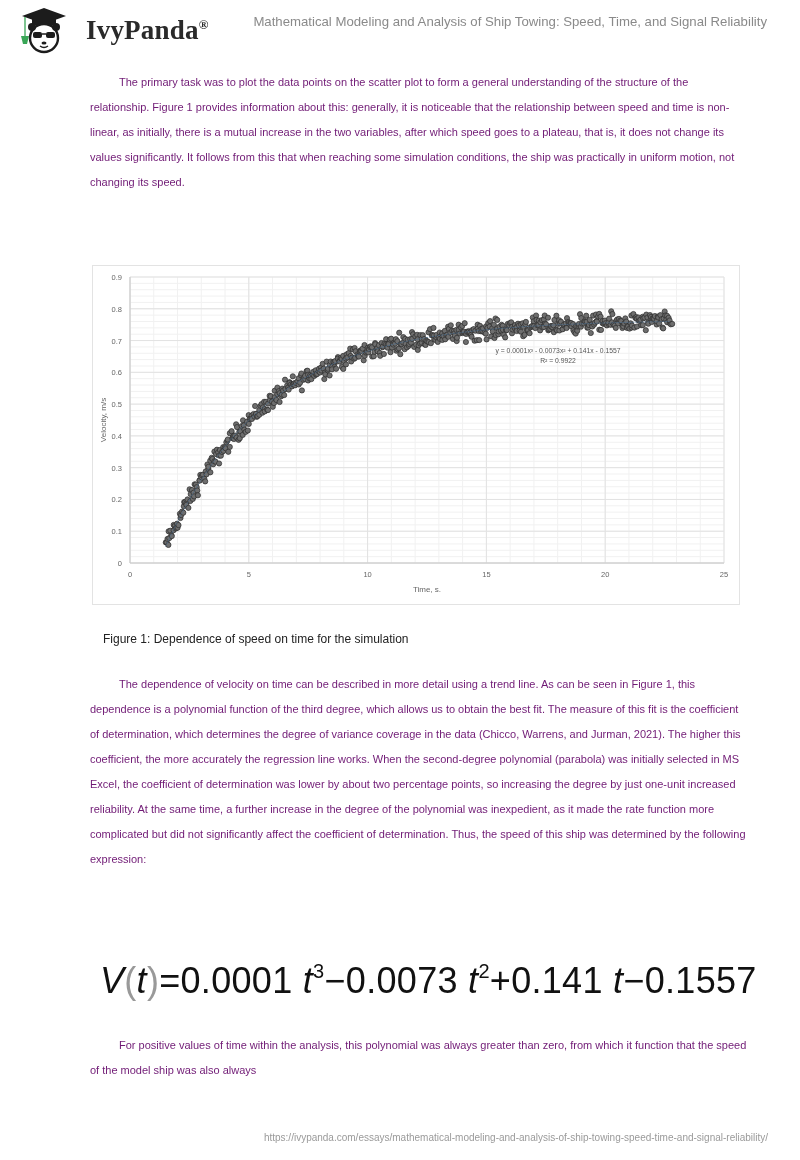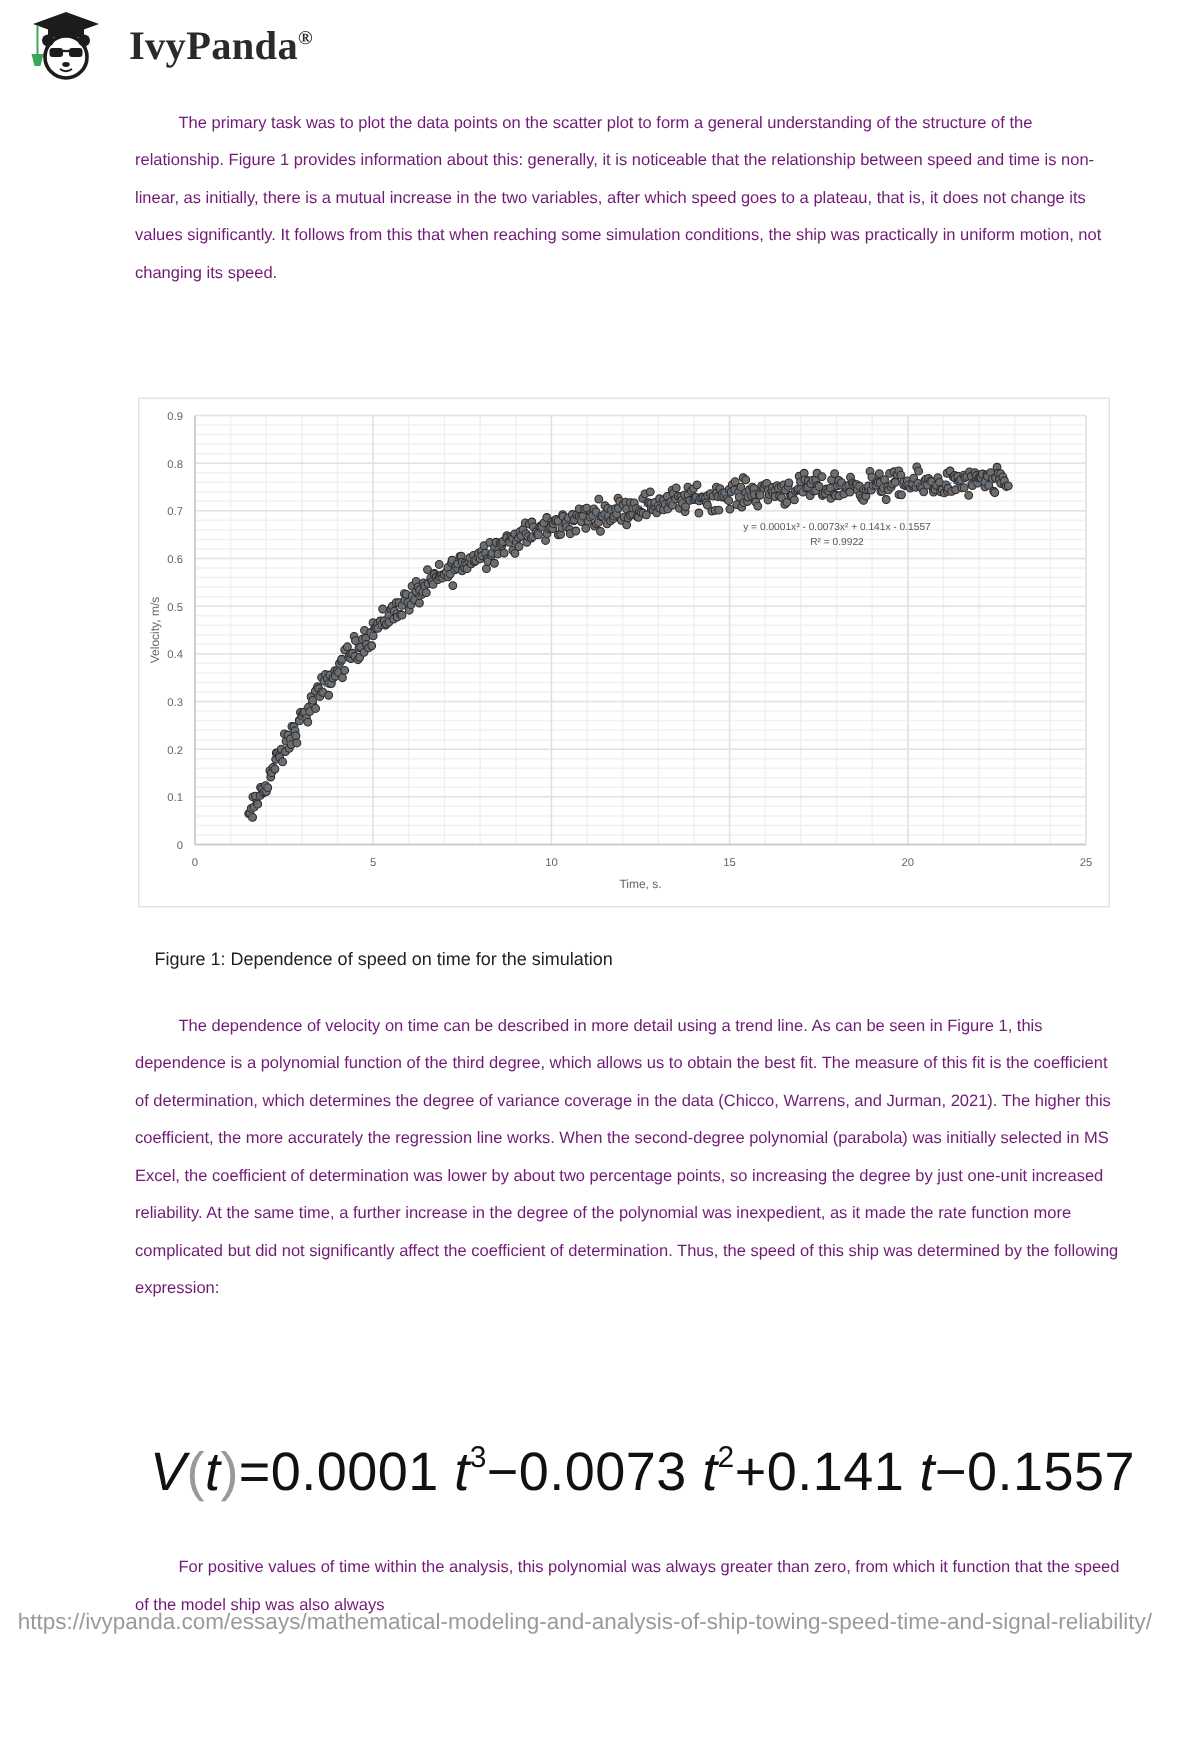--- a/index.html
+++ b/index.html
@@ -18,21 +18,21 @@
 
   .chart-frame { position: absolute; left: 92px; top: 265px; width: 648px; height: 340px; border: 1px solid #e3e3e3; background: #fff; }
   .chart-frame svg { position: absolute; left: 0; top: 0; }
 
   .caption { position: absolute; left: 103px; top: 632px; font-size: 12px; color: #222; }
 
   .formula { position: absolute; left: 100px; top: 960px; font-family: Liberation Sans, sans-serif; font-size: 36px; color: #111; white-space: nowrap; letter-spacing: 0.3px; }
   .formula i { font-style: italic; }
   .formula sup { font-size: 20px; position: relative; top: -2px; }
 
-  .footer-url { position: absolute; right: 32px; top: 1073px; font-size: 15px; color: #9a9a9a; white-space: nowrap; }
+  .footer-url { position: absolute; right: 32px; top: 1132px; font-size: 10px; color: #9a9a9a; white-space: nowrap; }
 </style>
 </head>
 <body>
 
 <div class="header">
   <div class="logo">
     <svg width="56" height="48" viewBox="0 0 56 48">
 
       <polygon points="6,10 28,2 50,10 28,18" fill="#1c1c1c"></polygon>
       <rect x="16" y="12" width="24" height="7" fill="#1c1c1c"></rect>
@@ -45,20 +45,21 @@
 
       <rect x="17" y="26" width="9" height="6" rx="2" fill="#1c1c1c"></rect>
       <rect x="30" y="26" width="9" height="6" rx="2" fill="#1c1c1c"></rect>
       <line x1="26" y1="28" x2="30" y2="28" stroke="#1c1c1c" stroke-width="1.5"></line>
 
       <ellipse cx="28" cy="37" rx="2.5" ry="1.6" fill="#1c1c1c"></ellipse>
       <path d="M24 40 Q28 43 32 40" stroke="#1c1c1c" stroke-width="1.3" fill="none"></path>
     </svg>
     <span class="logo-text"><span>IvyPanda</span><sup>®</sup></span>
   </div>
+  <div class="doc-title">Mathematical Modeling and Analysis of Ship Towing: Speed, Time, and Signal Reliability</div>
 </div>
 
 <p class="para" style="top:70px;"><span class="indent"></span><span>The primary task was to plot the data points on the scatter plot to form a general understanding of the structure of the relationship. Figure 1 provides information about this: generally, it is noticeable that the relationship between speed and time is non-linear, as initially, there is a mutual increase in the two variables, after which speed goes to a plateau, that is, it does not change its values significantly. It follows from this that when reaching some simulation conditions, the ship was practically in uniform motion, not changing its speed.</span></p>
 
 <div class="chart-frame">
   <svg id="chart-svg" width="648" height="340" viewBox="0 0 648 340">
       <line x1="37" y1="11" x2="37" y2="297" stroke="#f1f1f1" stroke-width="1"></line>
       <line x1="60.760000000000005" y1="11" x2="60.760000000000005" y2="297" stroke="#f1f1f1" stroke-width="1"></line>
       <line x1="84.52000000000001" y1="11" x2="84.52000000000001" y2="297" stroke="#f1f1f1" stroke-width="1"></line>
       <line x1="108.28" y1="11" x2="108.28" y2="297" stroke="#f1f1f1" stroke-width="1"></line>

